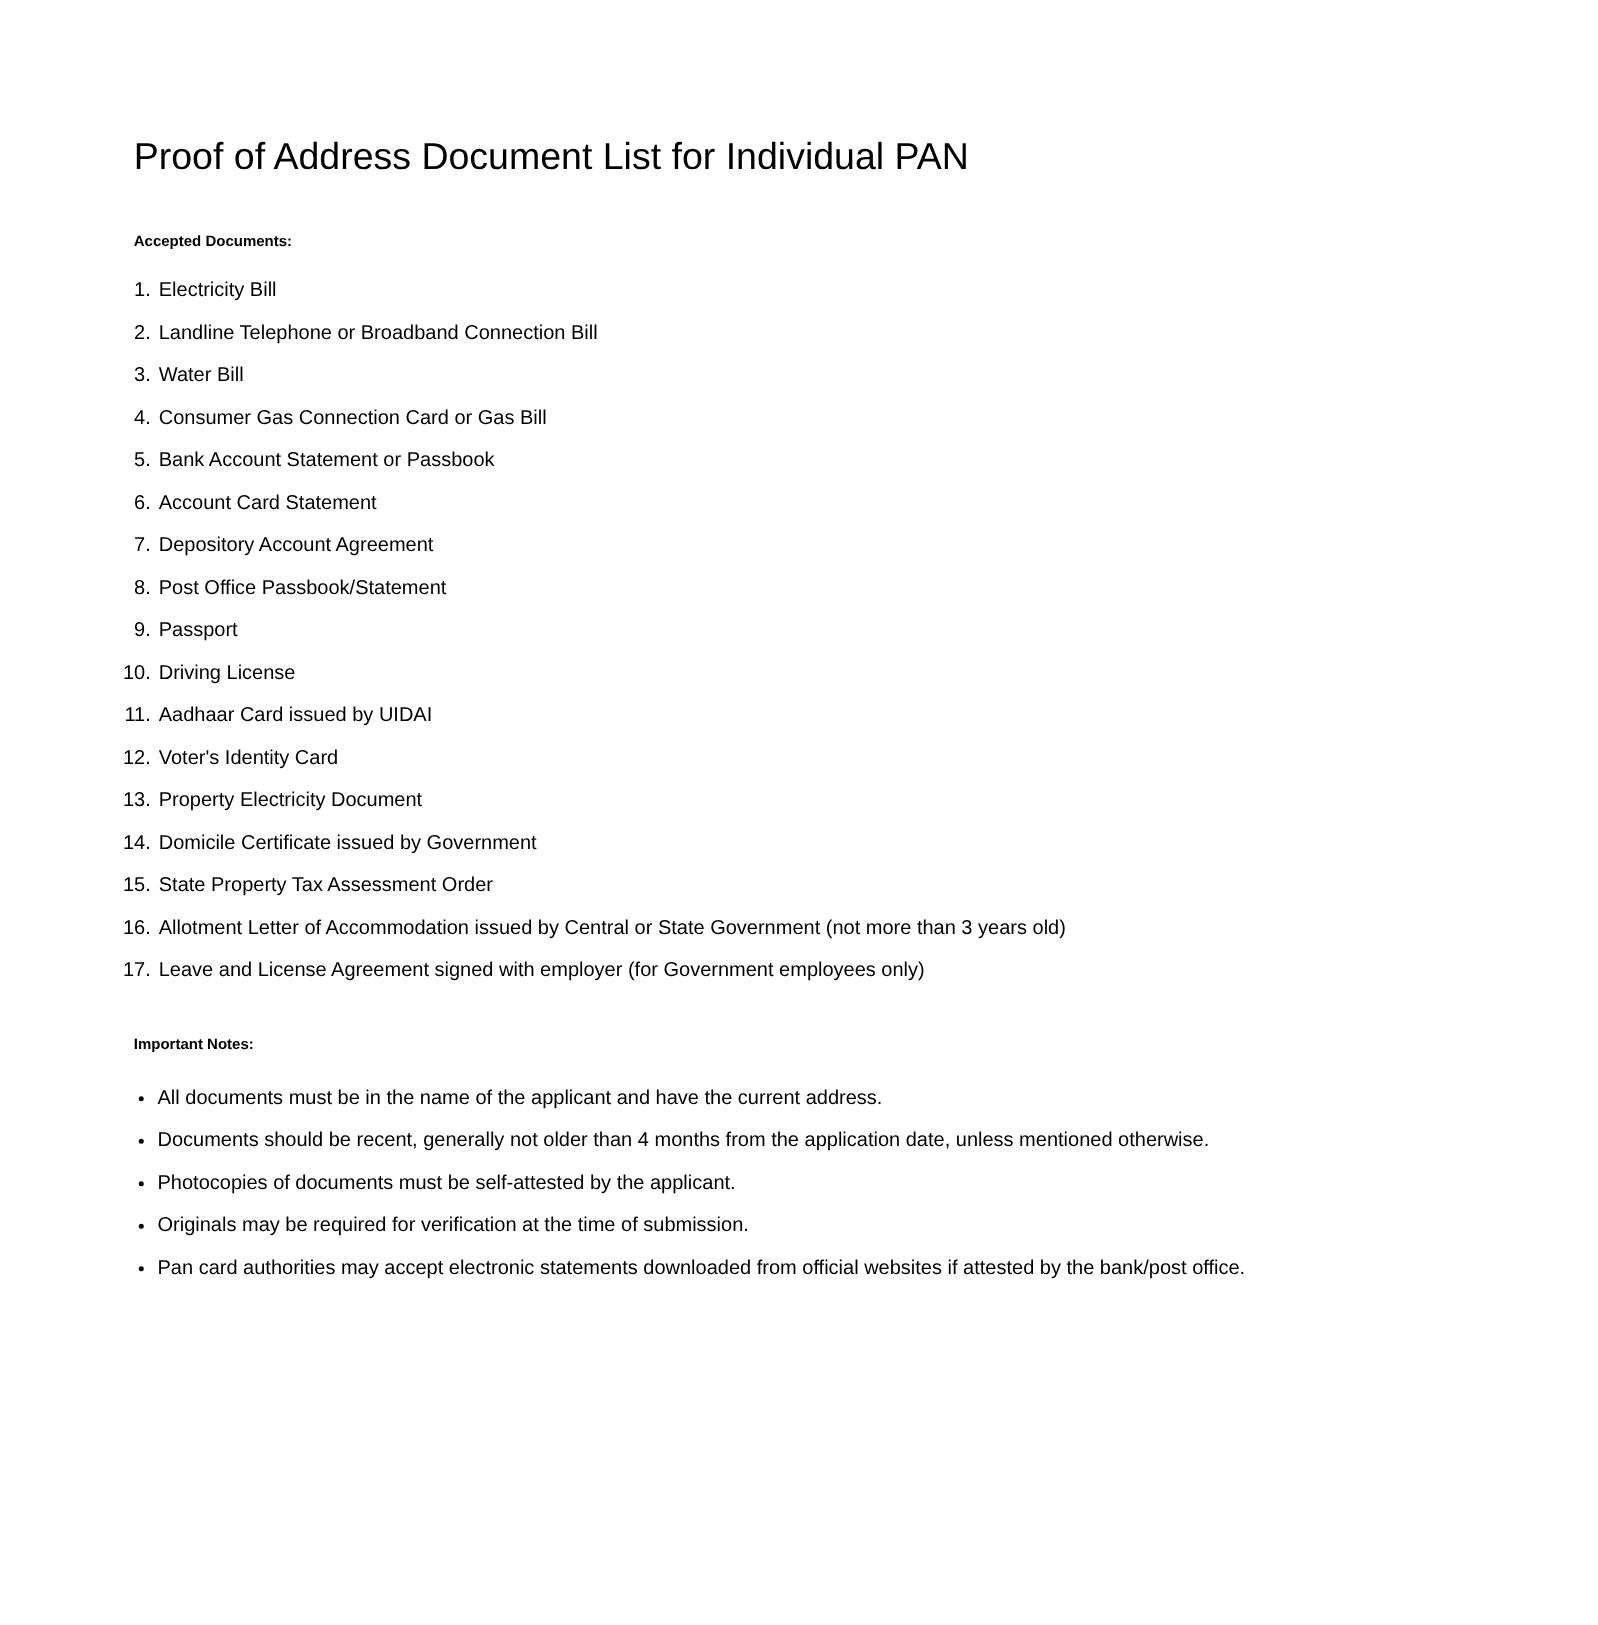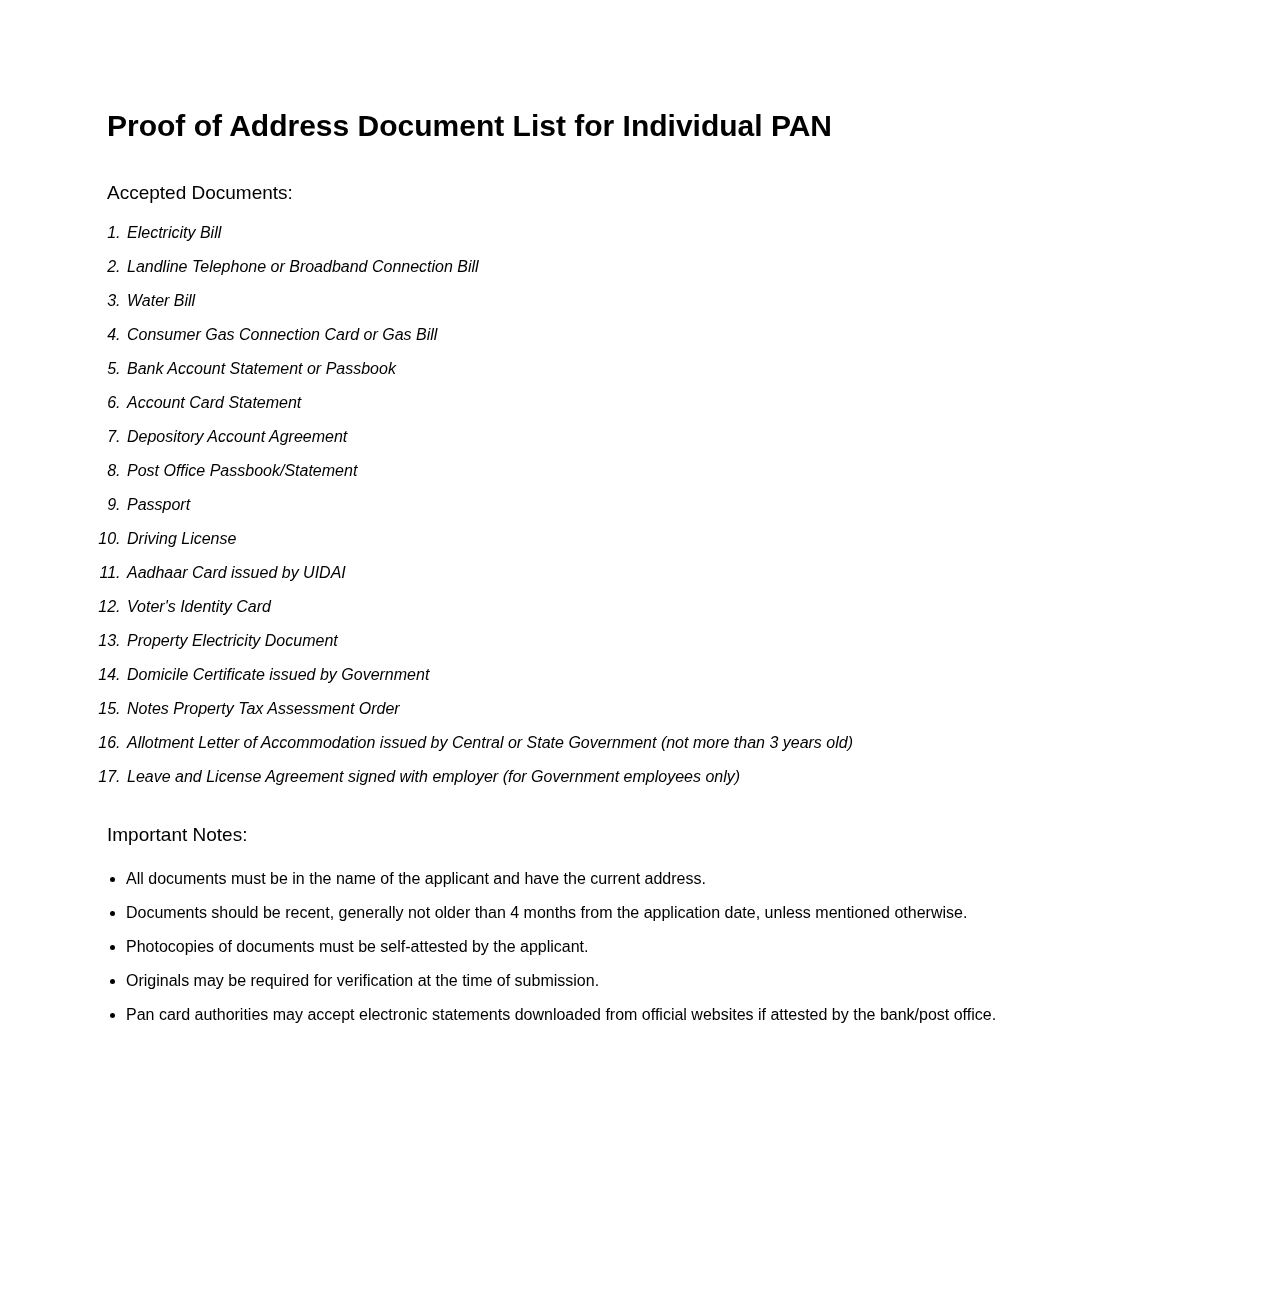--- a/index.html
+++ b/index.html
@@ -15,36 +15,35 @@
   }
   .page {
     padding: 108px 80px 60px 107px;
     max-width: 1090px;
     box-sizing: content-box;
   }
   h1.page-title {
     margin: 0;
     font-size: 30px;
     line-height: 36px;
-    font-weight: 700;
+    font-weight: 400;
     letter-spacing: 0;
   }
   h2.section-heading {
     margin: 38px 0 0 0;
-    font-size: 19px;
+    font-size: 12px;
     line-height: 22px;
-    font-weight: 400;
+    font-weight: 700;
   }
   h2.section-heading.notes {
   }
   ol.doc-list {
     margin: 20px 0 0 0;
     padding: 0 0 0 18px;
     font-size: 16px;
-    font-style: italic;
   }
   ul.notes-list {
     margin: 24px 0 0 0;
     padding: 0 0 0 19px;
     font-size: 16px;
   }
   ol.doc-list li,
   ul.notes-list li {
     margin: 0 0 16px 0;
     line-height: 18px;
@@ -70,21 +69,21 @@
       <li>Bank Account Statement or Passbook</li>
       <li>Account Card Statement</li>
       <li>Depository Account Agreement</li>
       <li>Post Office Passbook/Statement</li>
       <li>Passport</li>
       <li>Driving License</li>
       <li>Aadhaar Card issued by UIDAI</li>
       <li>Voter's Identity Card</li>
       <li>Property Electricity Document</li>
       <li>Domicile Certificate issued by Government</li>
-      <li>Notes Property Tax Assessment Order</li>
+      <li>State Property Tax Assessment Order</li>
       <li>Allotment Letter of Accommodation issued by Central or State Government (not more than 3 years old)</li>
       <li>Leave and License Agreement signed with employer (for Government employees only)</li>
     </ol>
 
   <h2 class="section-heading notes">Important Notes:</h2>
 
   <ul class="notes-list">
       <li>All documents must be in the name of the applicant and have the current address.</li>
       <li>Documents should be recent, generally not older than 4 months from the application date, unless mentioned otherwise.</li>
       <li>Photocopies of documents must be self-attested by the applicant.</li>

